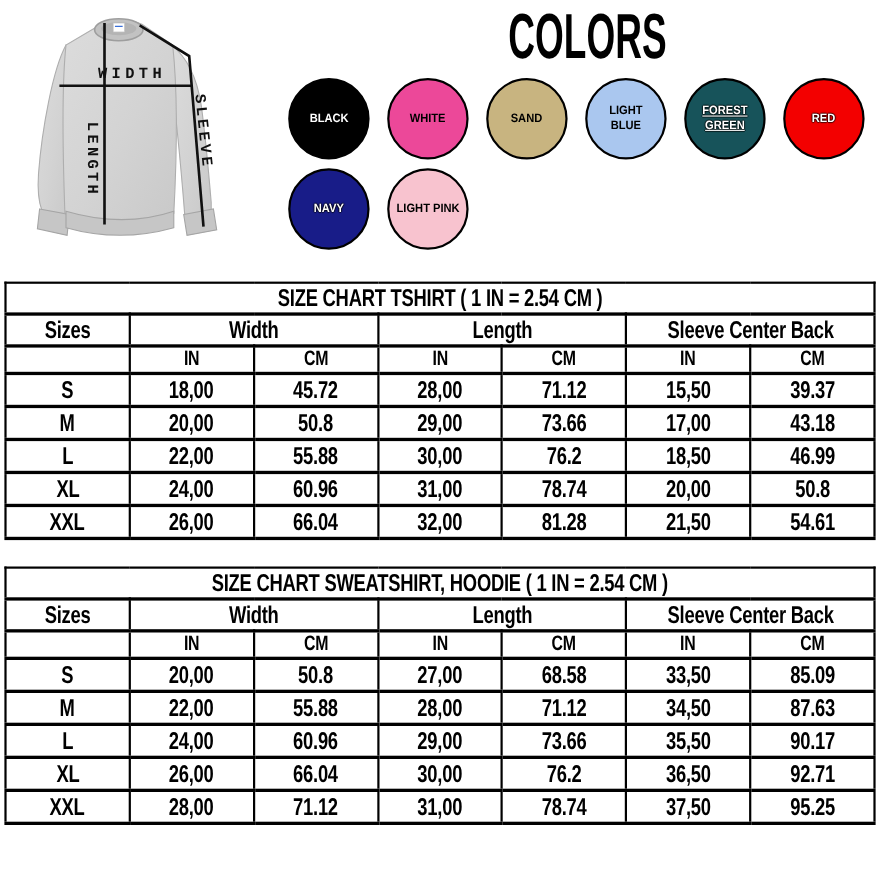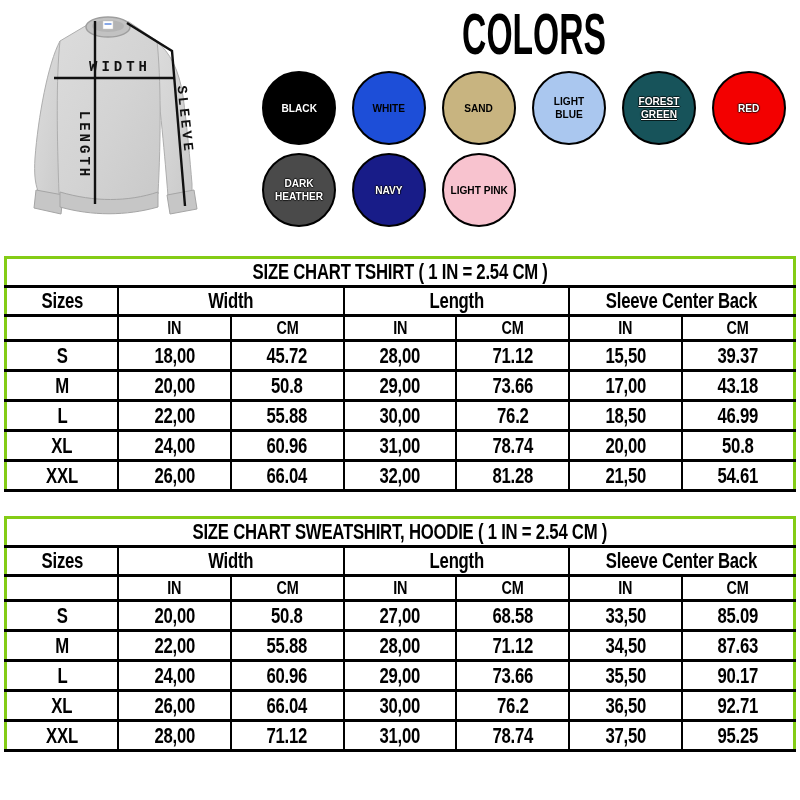--- a/index.html
+++ b/index.html
@@ -22,21 +22,21 @@
                  grid-template-columns:repeat(6,74px); gap:8px 16px; justify-content:start; }
   .swatch { width:74px; height:74px; border-radius:50%; border:2.5px solid #000;
             display:flex; align-items:center; justify-content:center; text-align:center;
             font-weight:700; font-size:11px; line-height:1.15; padding:3px; }
   .sw-label { display:inline-block; transform:scaleX(0.92); white-space:pre-line; }
   .sw-label.light { text-shadow:-1px 0 1px rgba(0,0,0,.65), 1px 0 1px rgba(0,0,0,.65),
                      0 -1px 1px rgba(0,0,0,.65), 0 1px 1px rgba(0,0,0,.65); }
 
   
   .size-table { width:792px; margin:0 auto; border-collapse:collapse; table-layout:fixed;
-                background:#fff; border:3px solid #84cc16; }
+                background:#fff; border:1px solid #84cc16; }
   .size-table td { border:2px solid #000; text-align:center; vertical-align:middle;
                    padding:0; font-weight:700; overflow:hidden; }
   .size-table .cx { display:inline-block; transform:scaleX(0.76); transform-origin:center;
                     white-space:nowrap; letter-spacing:-0.3px; }
   .title-cell  { height:25px; font-size:22px; border-bottom-width:3px !important; }
   .group-cell  { height:29px; font-size:22px; border-bottom-width:3px !important; }
   .unit-cell   { height:25px; font-size:19px; border-bottom-width:3px !important;text-decoration:underline; }
   .data-cell   { height:30px; font-size:22px; border-bottom-width:3px !important; }
 
   .table-gap { height:20px; }
@@ -89,37 +89,34 @@
     </svg>
 
     <div class="colors-panel">
       <div class="colors-title">
         <span>COLORS</span>
       </div>
       <div class="swatch-grid">
           <div class="swatch" style="background: rgb(0, 0, 0); color: rgb(255, 255, 255);">
             <span class="sw-label light">BLACK</span>
           </div>
-          <div class="swatch" style="background: #1d4ed8; color: rgb(0, 0, 0);">
+          <div class="swatch" style="background: #ec4899; color: rgb(0, 0, 0);">
             <span class="sw-label">WHITE</span>
           </div>
           <div class="swatch" style="background: rgb(200, 180, 128); color: rgb(0, 0, 0);">
             <span class="sw-label">SAND</span>
           </div>
           <div class="swatch" style="background: rgb(170, 199, 239); color: rgb(0, 0, 0);">
             <span class="sw-label">LIGHT BLUE</span>
           </div>
           <div class="swatch" style="background: rgb(23, 83, 90); color: rgb(255, 255, 255); text-decoration: underline;">
             <span class="sw-label light">FOREST GREEN</span>
           </div>
           <div class="swatch" style="background: rgb(243, 0, 0); color: rgb(255, 255, 255);">
             <span class="sw-label light">RED</span>
-          </div>
-          <div class="swatch" style="background: rgb(74, 74, 74); color: rgb(255, 255, 255);">
-            <span class="sw-label light">DARK HEATHER</span>
           </div>
           <div class="swatch" style="background: rgb(24, 28, 136); color: rgb(255, 255, 255);">
             <span class="sw-label light">NAVY</span>
           </div>
           <div class="swatch" style="background: rgb(248, 195, 207); color: rgb(0, 0, 0);">
             <span class="sw-label">LIGHT PINK</span>
           </div>
         </div>
     </div>
   </div>

